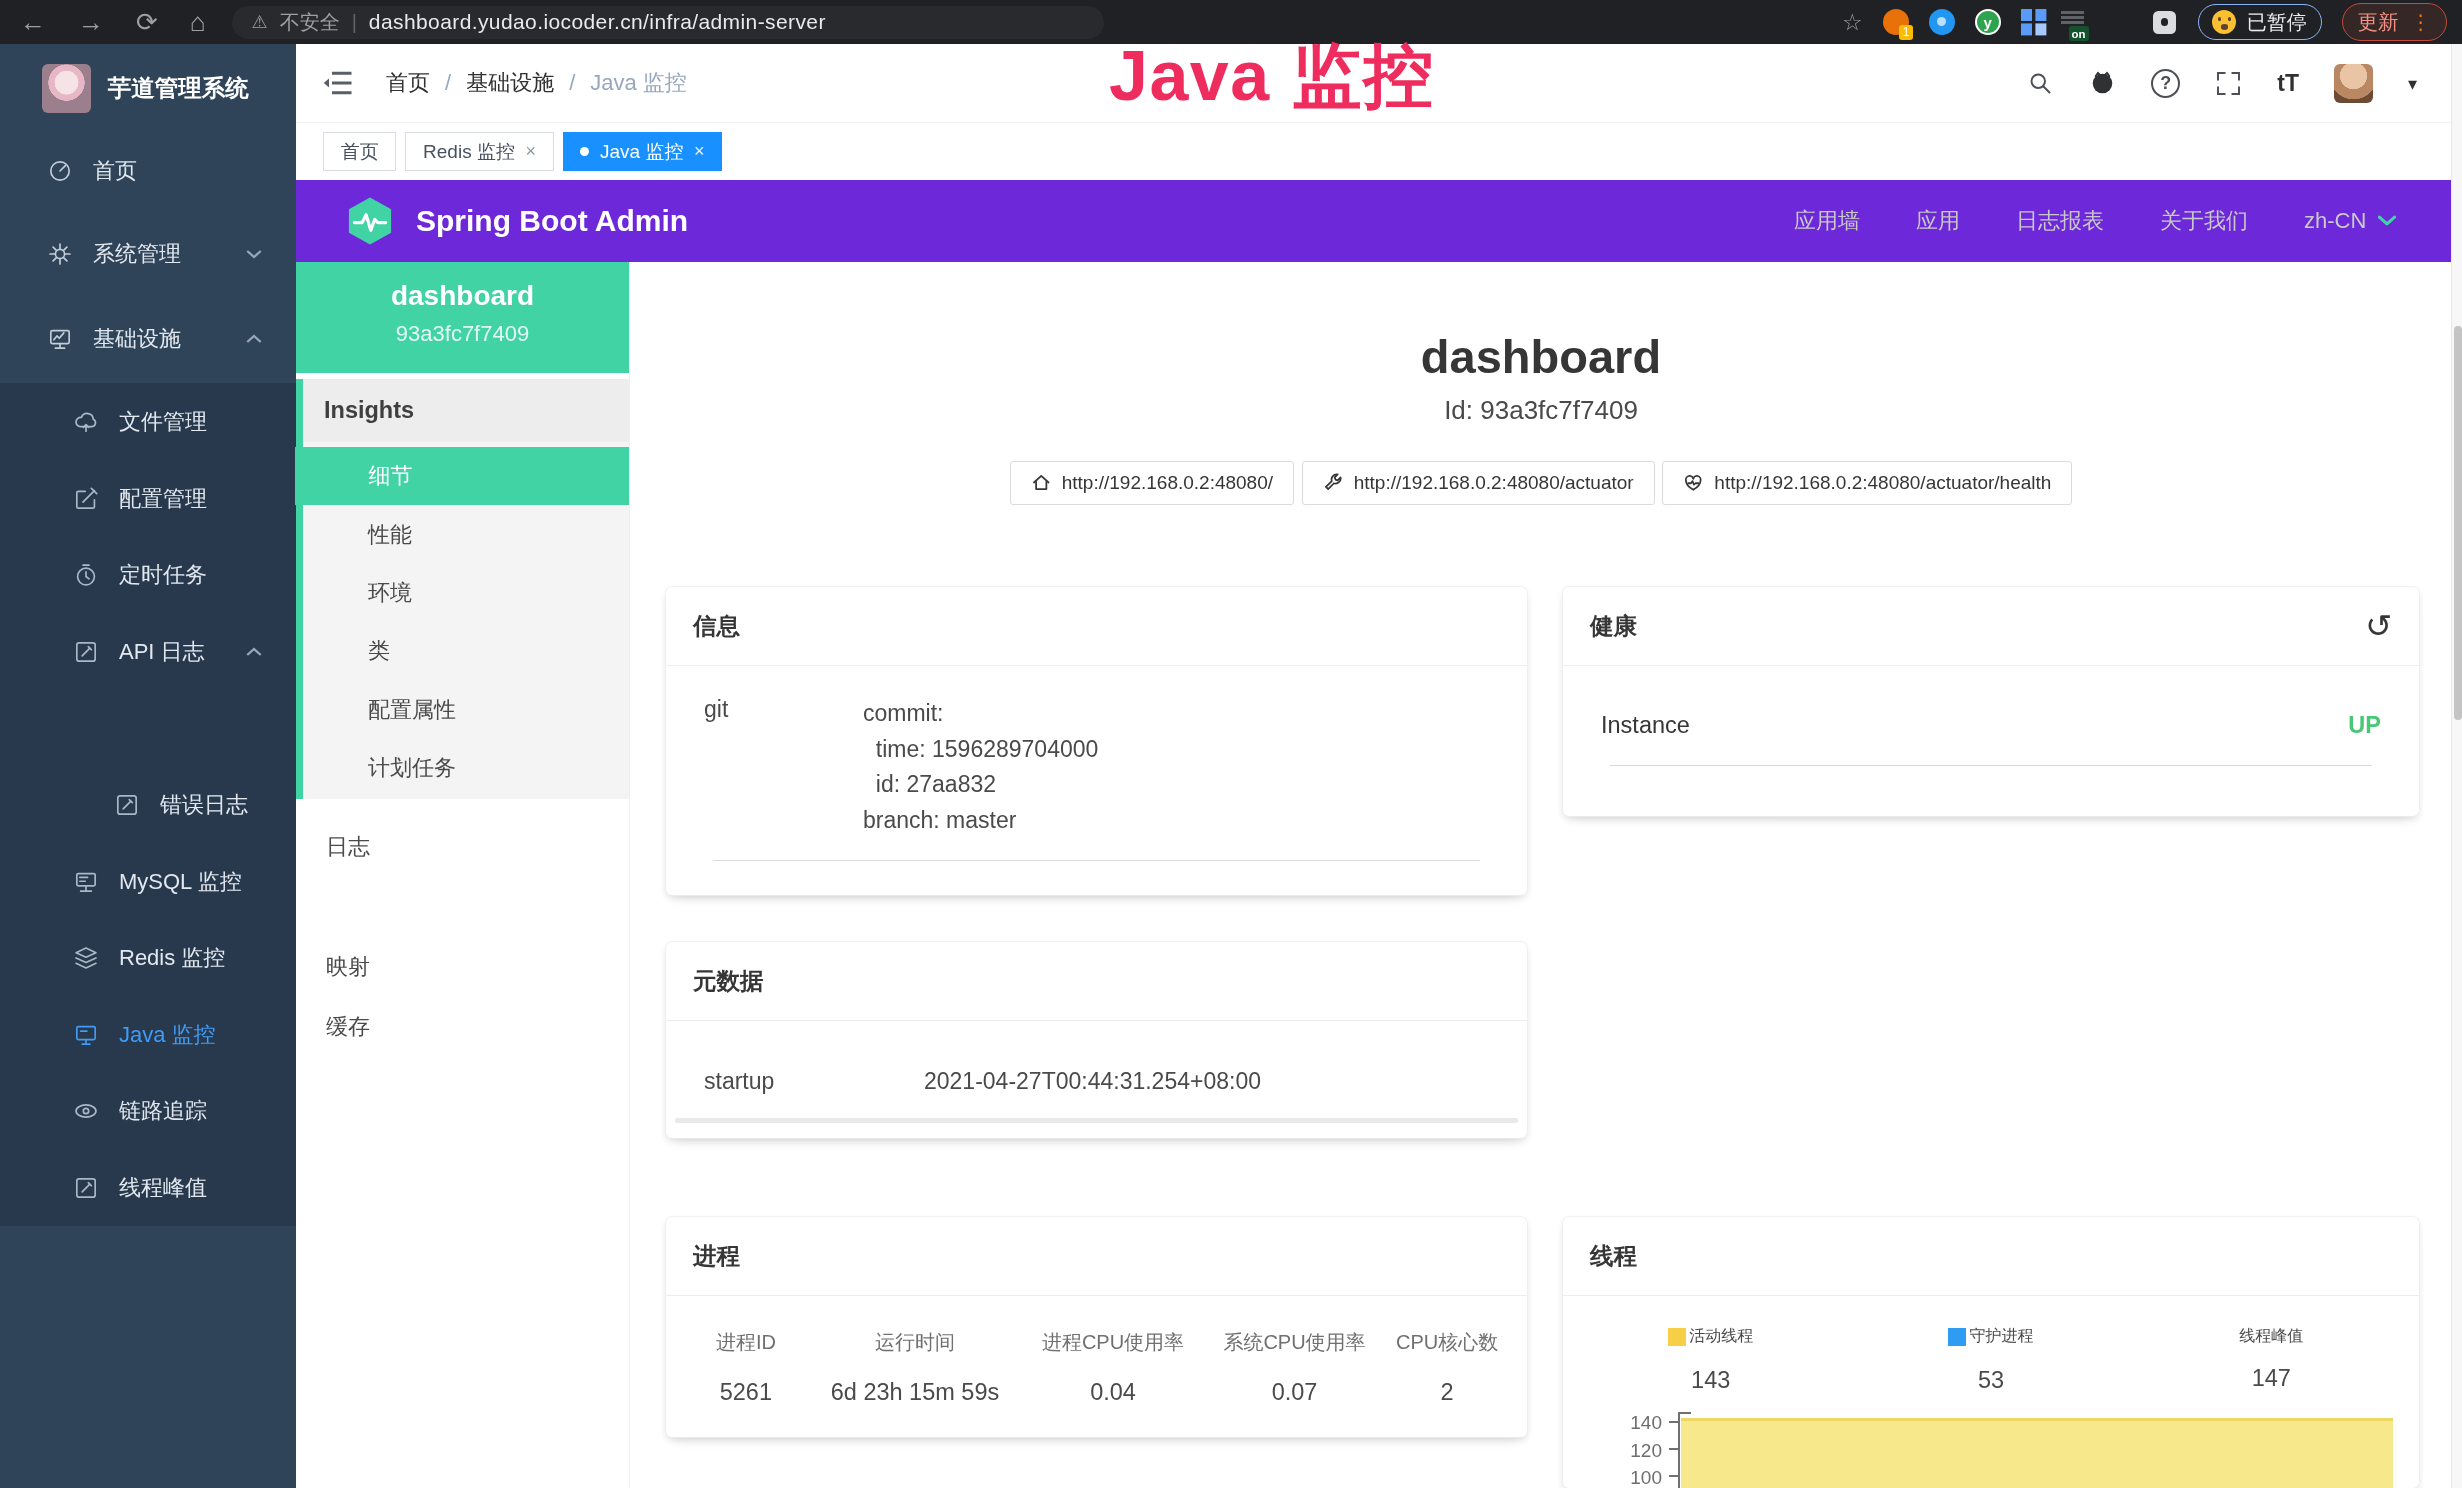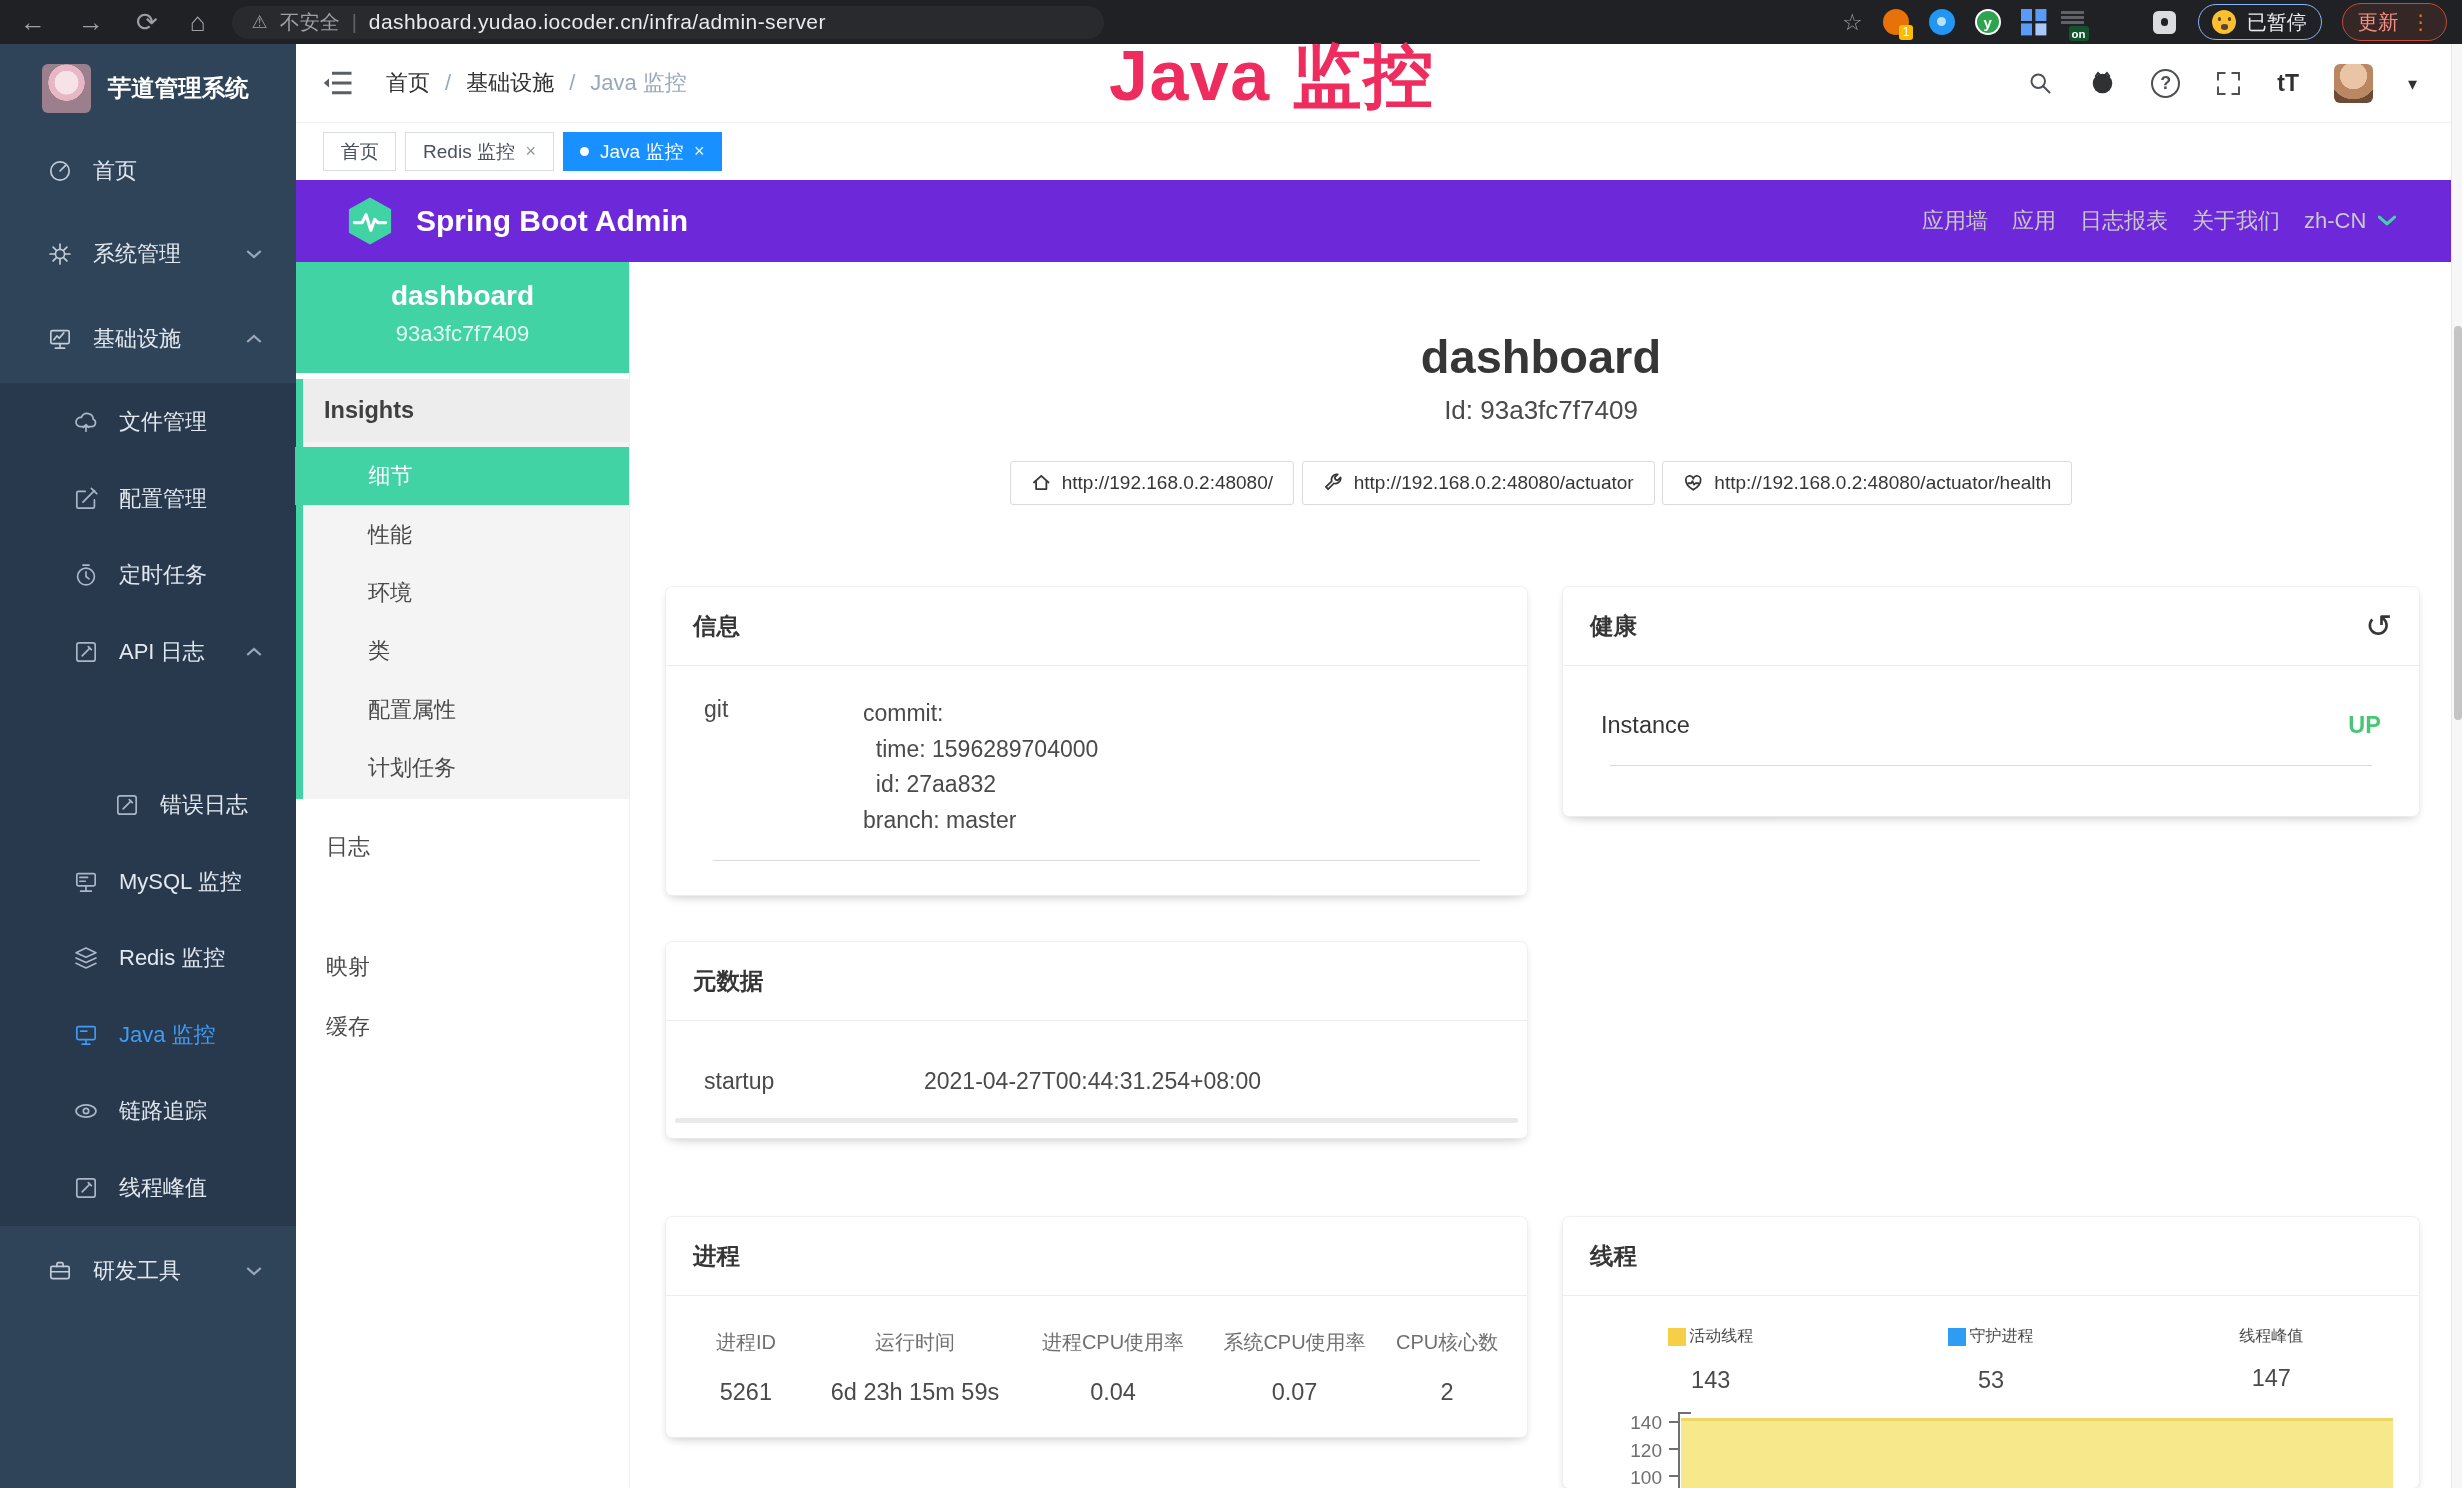--- a/index.html
+++ b/index.html
@@ -80,21 +80,21 @@
   .tag{height:39px;display:flex;align-items:center;gap:10.6px;padding:0 16.7px;border:0.8px solid #d8dce5;font-size:19px;color:#495060;background:#fff;cursor:pointer}
   .tag .x{font-size:18px;color:#90979e;cursor:pointer}
   .tag.active{background:#1890ff;border-color:#1890ff;color:#fff}
   .tag.active .x{color:#eaf4ff}
   .tag .dot{width:9px;height:9px;border-radius:50%;background:#fff}
 
   
   .sba-header{position:absolute;left:296px;top:180px;width:2156px;height:82px;background:#6d28d9;display:flex;align-items:center;padding-left:49px}
   .sba-logo{width:50px;height:50px}
   .sba-title{color:#fff;font-size:30px;font-weight:700;margin-left:21px}
-  .sba-nav{position:absolute;right:55px;top:0;height:82px;display:flex;align-items:center;gap:24px;font-size:22px;color:#c9c9c9}
+  .sba-nav{position:absolute;right:55px;top:0;height:82px;display:flex;align-items:center;gap:56px;font-size:22px;color:#c9c9c9}
   .sba-nav .nav-item{cursor:pointer}
   .locale{display:flex;align-items:center;gap:10.6px;cursor:pointer}
   .locale svg{width:20px;height:13.7px;stroke:#42d3a5;fill:none;stroke-width:4;stroke-linecap:round;stroke-linejoin:round}
 
   
   .sba-body{position:absolute;left:296px;top:262px;width:2156px;height:1226px;background:#fff}
   .sba-side{position:absolute;left:0;top:0;width:334px;height:100%;background:#fff;border-right:0.8px solid #efefef}
   .inst-head{position:absolute;left:0;top:0;width:100%;height:111px;background:#42d3a5;color:#fff;text-align:center;padding-top:18px;cursor:pointer}
   .inst-name{font-size:28px;font-weight:700}
   .inst-id{font-size:22px;opacity:.85;margin-top:9px}
@@ -334,34 +334,20 @@
         <span class="ic">
             <svg viewBox="0 0 34 34">
               <rect x="5" y="5" width="24" height="24" rx="3"></rect>
               <path d="M12 22l10-10M20 10l4 4"></path>
             </svg>
           </span>
         <span>线程峰值</span>
       </div>
     </div>
 
-    <div class="side-item" style="top:1189px;height:76px">
-      <span class="ic">
-          <svg viewBox="0 0 34 34">
-            <rect x="5" y="11" width="24" height="16" rx="2"></rect>
-            <path d="M13 11V8a2 2 0 0 1 2-2h4a2 2 0 0 1 2 2v3M5 18h24"></path>
-          </svg>
-        </span>
-      <span>研发工具</span>
-      <span class="chev">
-          <svg viewBox="0 0 24 16">
-            <path d="M3 4l9 8 9-8"></path>
-          </svg>
-        </span>
-    </div>
   </div>
 
   <div class="app-header">
     <span class="hamburger">
       <svg viewBox="0 0 40 34">
           <path d="M12 4h26M12 17h26M12 30h26" fill="none"></path>
           <path d="M8 11l-7 6 7 6z" stroke="none"></path>
         </svg>
     </span>
     <div class="crumbs">

